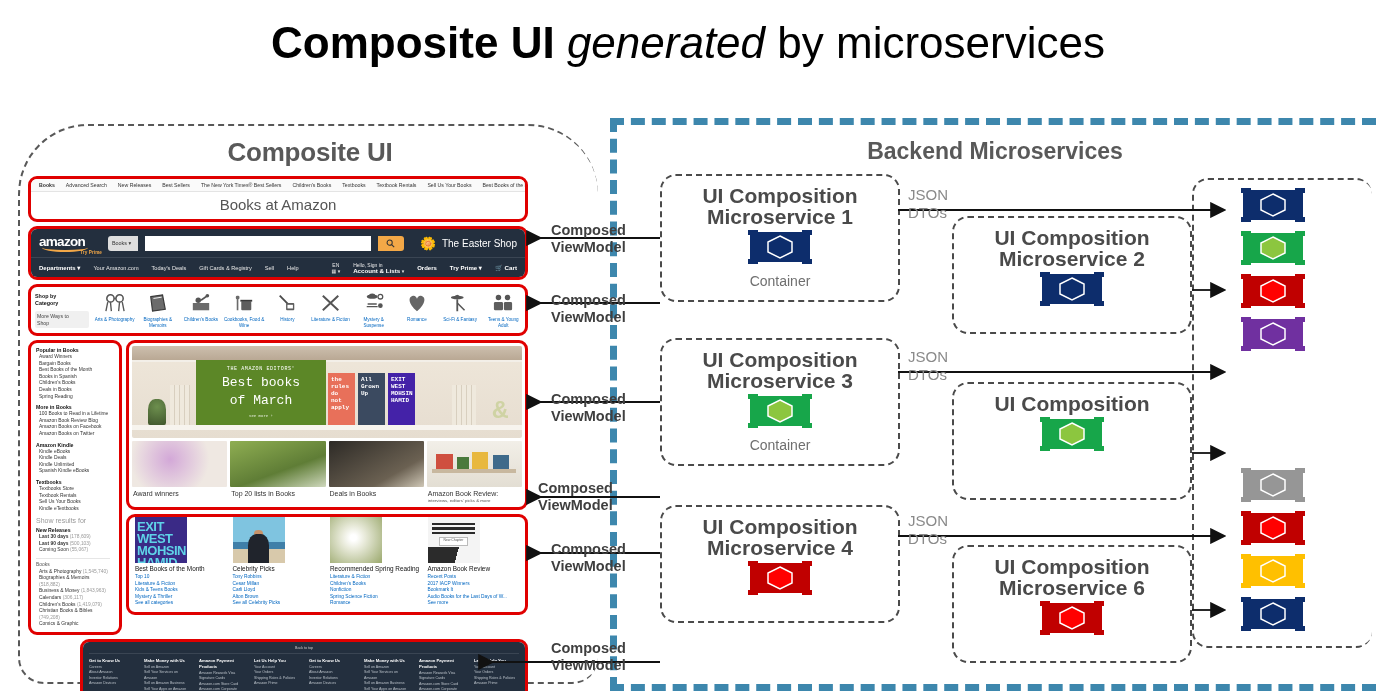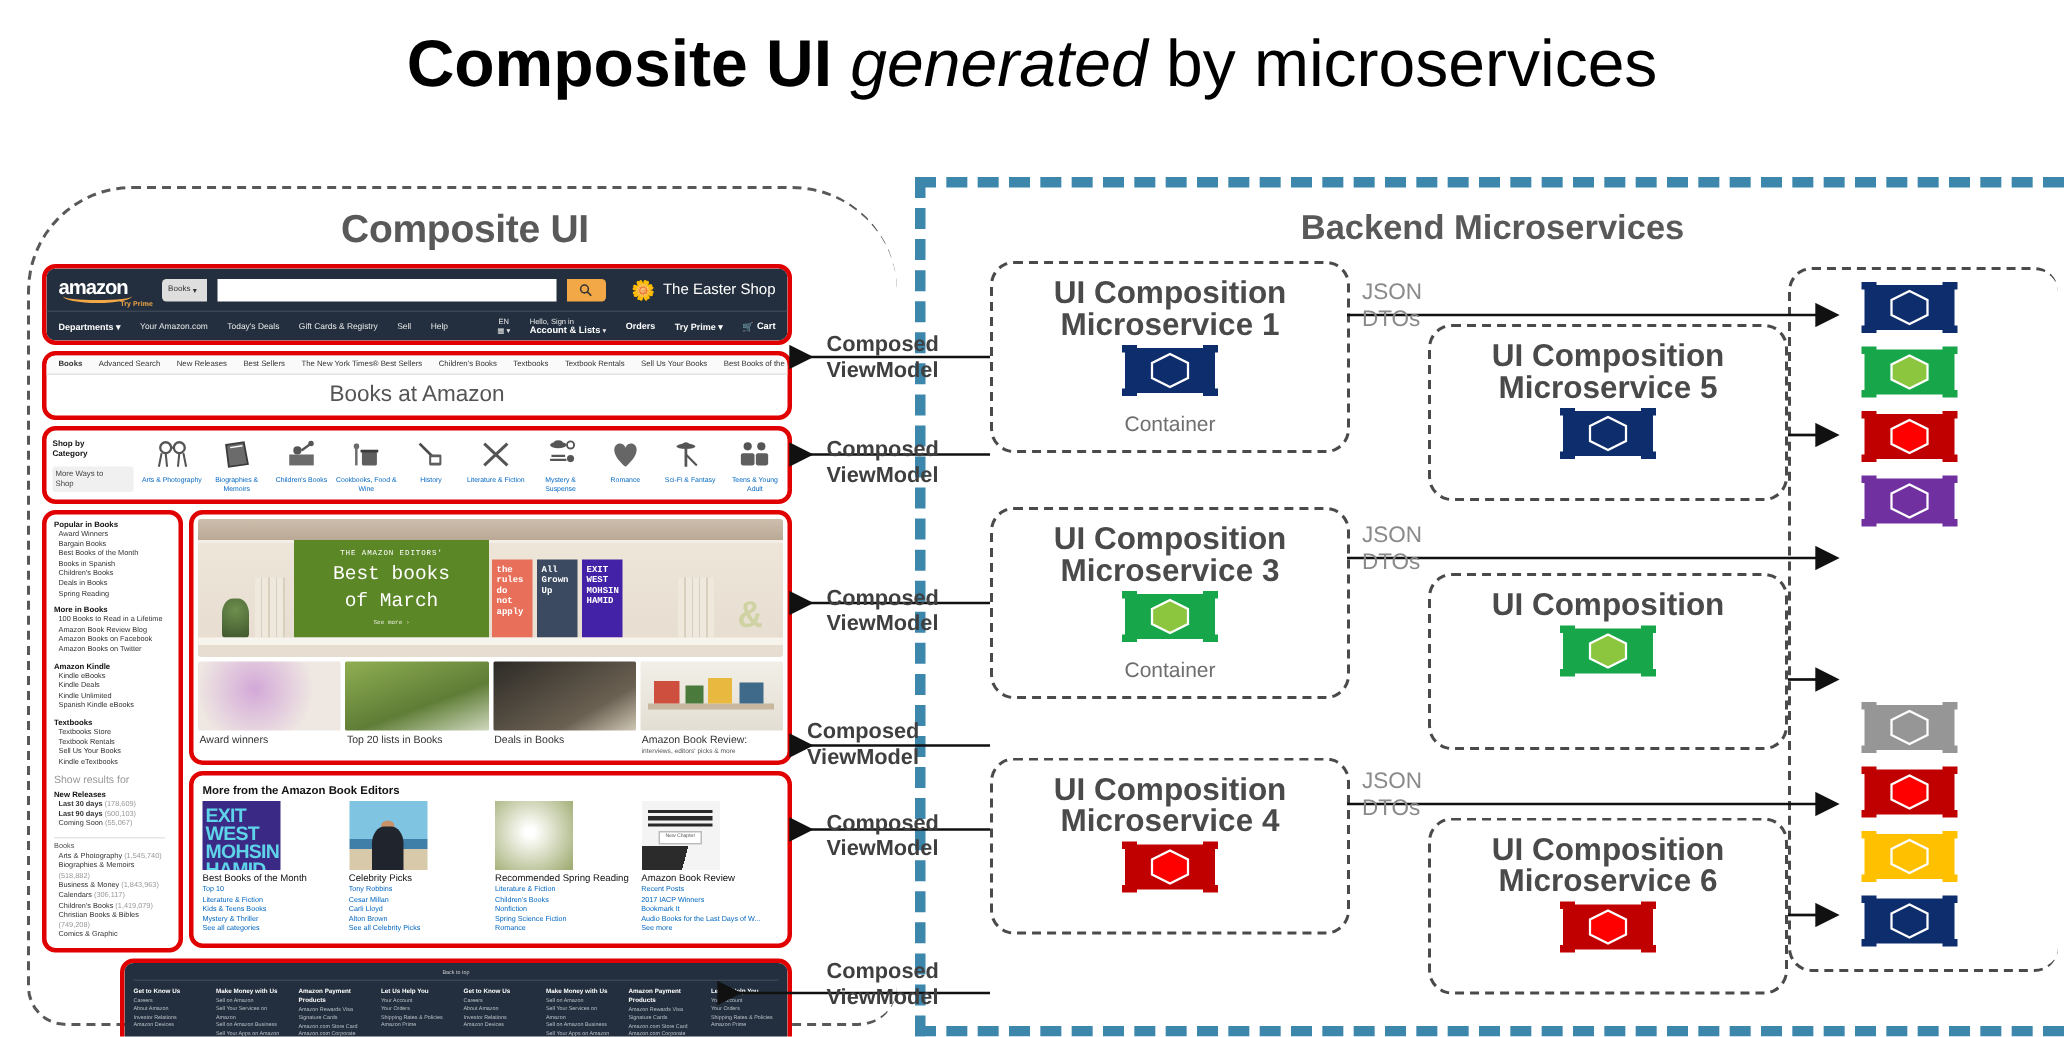--- a/index.html
+++ b/index.html
@@ -289,20 +289,36 @@
     <span class="t-bold">Composite UI </span><span class="t-ital">generated</span><span class="t-norm"> by microservices</span>
   </div>
 
   <div class="composite-outline"></div>
   <div class="composite-heading">Composite UI</div>
 
   <div class="backend-box"></div>
   <div class="backend-heading">Backend Microservices</div>
 
   <div class="amz">
+
+    <div class="redbox">
+      <div class="amz-subnav">
+        <span class="active">Books</span>
+        <span>Advanced Search</span>
+        <span>New Releases</span>
+        <span>Best Sellers</span>
+        <span>The New York Times® Best Sellers</span>
+        <span>Children's Books</span>
+        <span>Textbooks</span>
+        <span>Textbook Rentals</span>
+        <span>Sell Us Your Books</span>
+        <span>Best Books of the Month</span>
+      </div>
+      <div class="amz-books-title">Books at Amazon</div>
+    </div>
 
     <div class="redbox">
       <div class="amz-header">
         <div class="amz-top">
           <div class="amz-logo">
             <div class="wordmark">amazon</div>
             <div class="smile"></div>
             <div class="tryprime">Try Prime</div>
           </div>
           <div class="amz-searchsel">
@@ -334,36 +350,20 @@
             <b>Account &amp; Lists</b> ▾
           </span>
           <span class="dept">Orders</span>
           <span class="dept"><span>Try Prime</span> ▾</span>
           <span class="cart">
             <span>🛒</span>
               <span>Cart</span>
           </span>
         </div>
       </div>
-    </div>
-
-    <div class="redbox">
-      <div class="amz-subnav">
-        <span class="active">Books</span>
-        <span>Advanced Search</span>
-        <span>New Releases</span>
-        <span>Best Sellers</span>
-        <span>The New York Times® Best Sellers</span>
-        <span>Children's Books</span>
-        <span>Textbooks</span>
-        <span>Textbook Rentals</span>
-        <span>Sell Us Your Books</span>
-        <span>Best Books of the Month</span>
-      </div>
-      <div class="amz-books-title">Books at Amazon</div>
     </div>
 
     <div class="redbox">
       <div class="amz-cat">
         <div class="amz-cat-side">
           <div class="h">Shop by</div>
           <div class="h">Category</div>
           <div class="m">
             <span>More Ways to</span><br>
             <span>Shop</span>
@@ -579,21 +579,20 @@
               </div>
               <div class="cap">
                 <span>Amazon Book Review:</span>
                 <small>interviews, editors' picks &amp; more</small>
               </div>
             </div>
           </div>
         </div>
 
         <div class="redbox">
-          <div class="mfe-title">More from the Amazon Book Editors</div>
           <div class="mfe-row">
             <div class="mfe-col">
               <div class="img img-exit">
                   <div class="txt">EXIT WEST MOHSIN HAMID</div>
                 </div>
               <div class="h">Best Books of the Month</div>
               <div class="l">Top 10</div>
               <div class="l">Literature &amp; Fiction</div>
               <div class="l">Kids &amp; Teens Books</div>
               <div class="l">Mystery &amp; Thriller</div>
@@ -721,21 +720,21 @@
           <rect x="57" y="32" width="10" height="5" fill="#0d2d6c"></rect>
         <polygon points="35,9 47,15 47,25 35,31 23,25 23,15" fill="#0d2d6c" stroke="#fff" stroke-width="1.5"></polygon>
       </svg>
     </div>
     <div class="ms-sub">Container</div>
   </div>
 
   <div class="ms-box" style="left:952px; top:216px; width:240px; height:118px;">
     <div class="ms-title">
       <div>UI Composition</div>
-      <div>Microservice 5</div>
+      <div>Microservice 2</div>
     </div>
     <div class="ctr">
       <svg width="70" height="40" viewBox="0 0 70 40">
         <rect x="5" y="5" width="60" height="30" fill="#0d2d6c"></rect>
         <rect x="3" y="3" width="10" height="5" fill="#0d2d6c"></rect>
           <rect x="57" y="3" width="10" height="5" fill="#0d2d6c"></rect>
         <rect x="3" y="32" width="10" height="5" fill="#0d2d6c"></rect>
           <rect x="57" y="32" width="10" height="5" fill="#0d2d6c"></rect>
         <polygon points="35,9 47,15 47,25 35,31 23,25 23,15" fill="#0d2d6c" stroke="#fff" stroke-width="1.5"></polygon>
       </svg>

